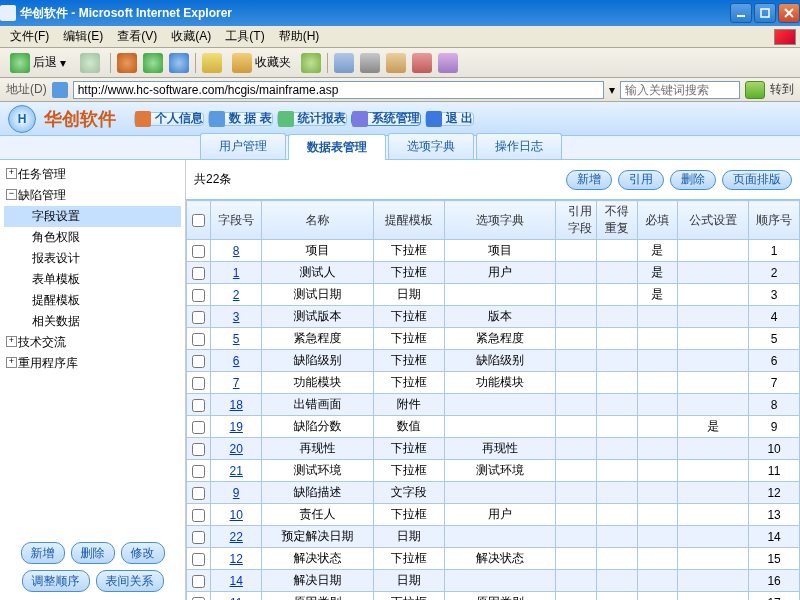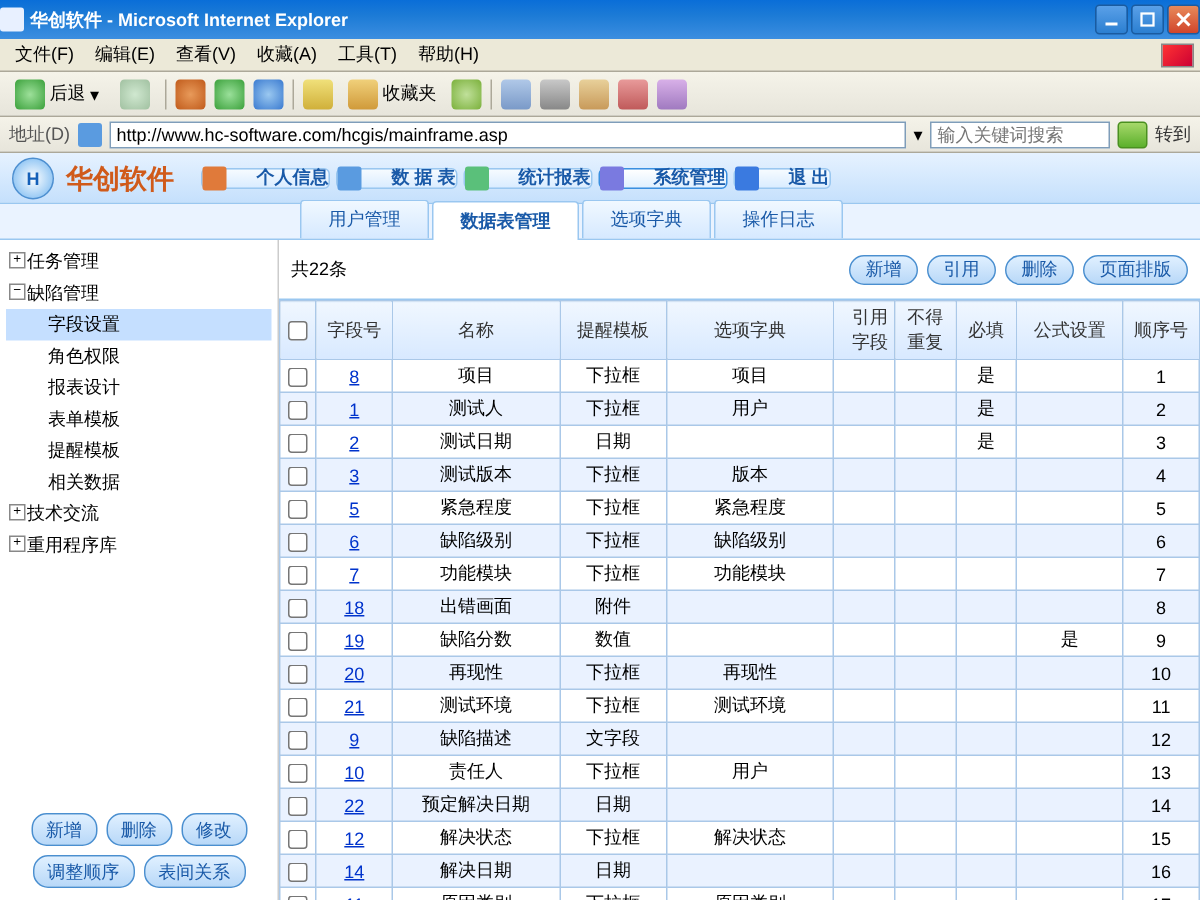--- a/index.html
+++ b/index.html
@@ -31,21 +31,21 @@
 .addrbar .addr-input { flex: 1; height: 18px; border: 1px solid #7f9db9; padding: 0 4px; background: #fff; }
 .addrbar .search-input { width: 120px; height: 18px; border: 1px solid #7f9db9; padding: 0 4px; color: #0369a1; background: #fff; }
 .addrbar .go-btn { width: 20px; height: 18px; background: linear-gradient(#a6d86a,#5cb02c); border: 1px solid #4a9020; border-radius: 3px; }
 .addrbar .go-lbl { color: #333; }
 
 
 .apphdr { height: 34px; background: linear-gradient(#e6f2ff,#c5e0fc); border-bottom: 1px solid #9ac7f0; display: flex; align-items: center; padding: 0 8px; gap: 8px; }
 .apphdr .logo { width: 28px; height: 28px; border-radius: 50%; background: radial-gradient(#fff,#6fb4f0); border: 1px solid #4d8fd0; display: flex; align-items: center; justify-content: center; color: #1560b8; font-weight: bold; }
 .apphdr .brand { color: #d05a1a; font-size: 18px; font-weight: bold; }
 .apphdr .nav { display: flex; gap: 4px; margin-left: 10px; }
-.apphdr .nav-btn { height: 14px; padding: 0 0; display: flex; align-items: center; gap: 20px; border: 1px solid #9ac7f0; border-radius: 4px; background: linear-gradient(#f6fbff,#daecff); color: #1a5aa8; font-weight: bold; cursor: pointer; }
+.apphdr .nav-btn { height: 14px; padding: 0 0; display: flex; align-items: center; gap: 4px; border: 1px solid #9ac7f0; border-radius: 4px; background: linear-gradient(#f6fbff,#daecff); color: #1a5aa8; font-weight: bold; cursor: pointer; }
 .apphdr .nav-btn.active { background: linear-gradient(#fff,#e0f0ff); border-color: #3a8fe0; }
 .apphdr .nav-ico { width: 16px; height: 16px; display: inline-block; border-radius: 2px; }
 
 
 .subtabs { height: 24px; background: #eaf3ff; display: flex; align-items: flex-end; padding-left: 200px; border-bottom: 1px solid #9ac7f0; }
 .subtabs .st { padding: 4px 18px; border: 1px solid #9ac7f0; border-bottom: none; background: linear-gradient(#f0f8ff,#d6e9ff); margin-right: 2px; border-radius: 3px 3px 0 0; color: #1a5aa8; cursor: pointer; }
 .subtabs .st.active { background: #fff; font-weight: bold; position: relative; top: 1px; }
 
 
 .main { display: flex; height: 440px; }

